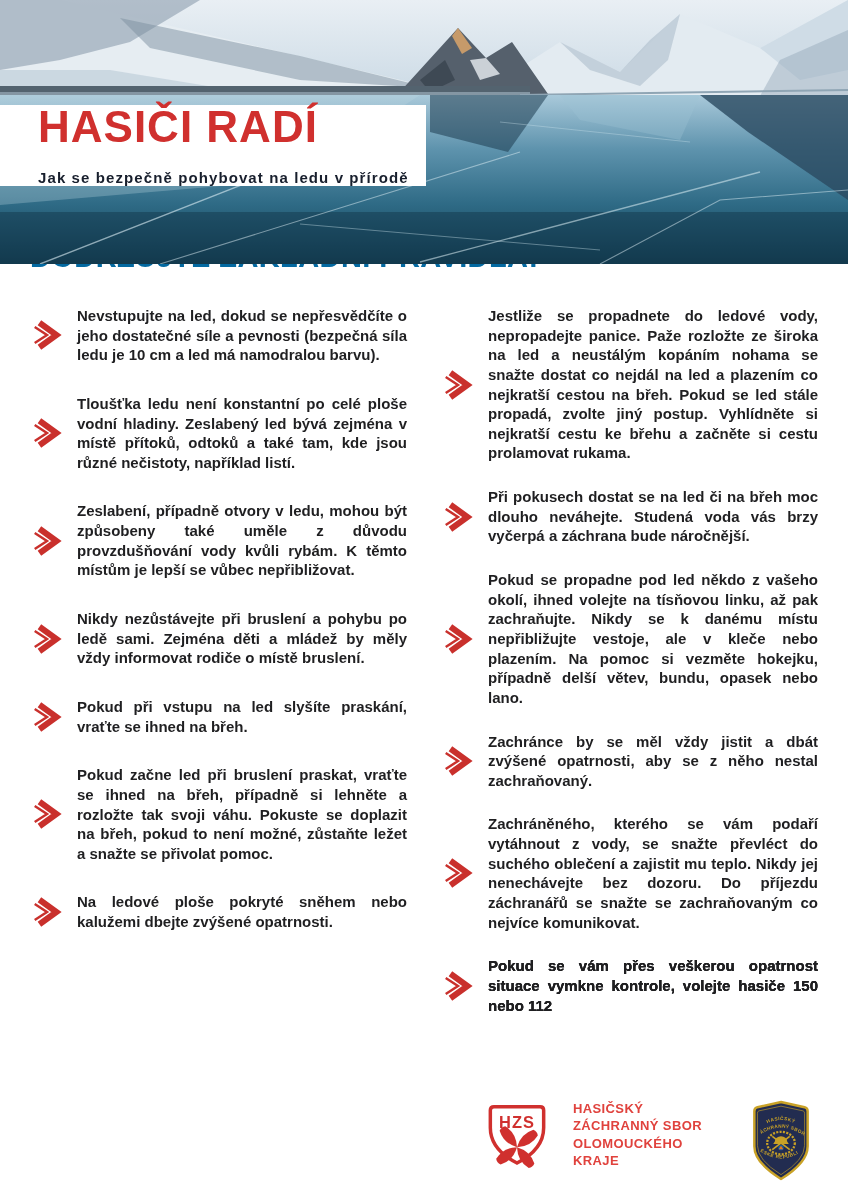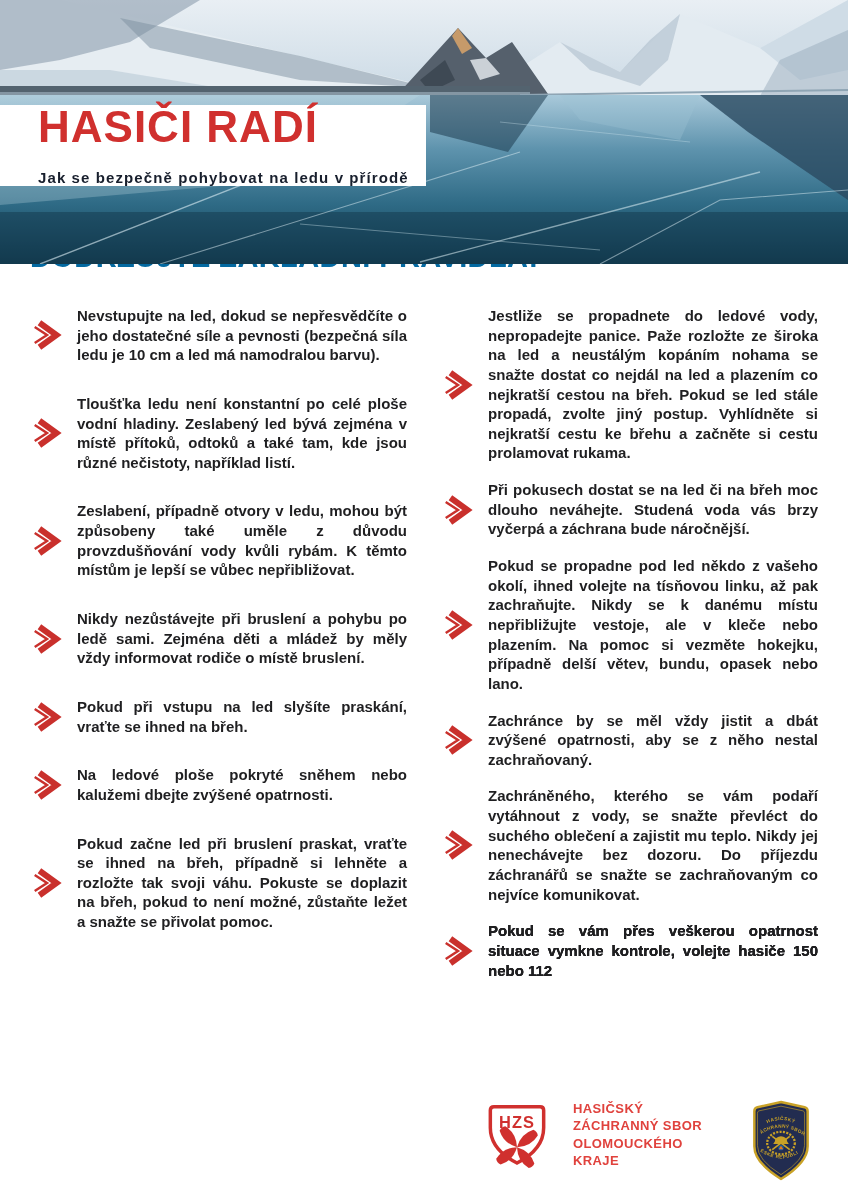--- a/index.html
+++ b/index.html
@@ -27,21 +27,21 @@
   .red-band { flex:0 0 auto; width:848px; height:21px; background:#d53030; }
   
   .content { flex:1 1 auto; padding:24px 30px 0 30px; box-sizing:border-box; }
   .rules-heading {
     margin:0 0 32px 0; color:#0369a1; font-size:29px; font-weight:800;
     letter-spacing:0.4px;
   }
   .columns { display:grid; grid-template-columns:1fr 1fr; column-gap:34px; }
   .col { display:flex; flex-direction:column; }
   .col-left { row-gap:30px;gap:29px; }
-  .col-right { row-gap:17px; }
+  .col-right { row-gap:24px; }
   .bullet { display:flex; align-items:center; }
   .chev { flex:0 0 34px; width:34px; height:34px; margin-right:13px; }
   .chev svg { display:block; width:34px; height:34px; }
   .bullet-text {
     margin:0; flex:1 1 auto; color:#1f1f21; font-size:15px; font-weight:700;
     line-height:1.31; text-align:justify;
   }
   .bullet-text.strong {
     text-shadow:0 0 0.6px #1f1f21, 0 0 0.6px #1f1f21;
   }
@@ -177,31 +177,31 @@
     <p class="bullet-text">Pokud při vstupu na led slyšíte praskání, vraťte se ihned na břeh.</p>
   </div>
 
   <div class="bullet">
     <span class="chev">
       <svg viewBox="0 0 36 36">
         <polyline points="10,5 28,18 10,31" fill="none" stroke="#c9302c" stroke-width="6.4" stroke-linecap="butt"></polyline>
         <polyline points="5,9.5 18,18 5,26.5" fill="none" stroke="#c9302c" stroke-width="2.6" stroke-linecap="butt"></polyline>
       </svg>
     </span>
+    <p class="bullet-text">Pokud začne led při bruslení praskat, vraťte se ihned na břeh, případně si lehněte a rozložte tak svoji váhu. Pokuste se doplazit na břeh, pokud to není možné, zůstaňte ležet a snažte se přivolat pomoc.</p>
+  </div>
+
+  <div class="bullet">
+    <span class="chev">
+      <svg viewBox="0 0 36 36">
+        <polyline points="10,5 28,18 10,31" fill="none" stroke="#c9302c" stroke-width="6.4" stroke-linecap="butt"></polyline>
+        <polyline points="5,9.5 18,18 5,26.5" fill="none" stroke="#c9302c" stroke-width="2.6" stroke-linecap="butt"></polyline>
+      </svg>
+    </span>
     <p class="bullet-text">Na ledové ploše pokryté sněhem nebo kalužemi dbejte zvýšené opatrnosti.</p>
-  </div>
-
-  <div class="bullet">
-    <span class="chev">
-      <svg viewBox="0 0 36 36">
-        <polyline points="10,5 28,18 10,31" fill="none" stroke="#c9302c" stroke-width="6.4" stroke-linecap="butt"></polyline>
-        <polyline points="5,9.5 18,18 5,26.5" fill="none" stroke="#c9302c" stroke-width="2.6" stroke-linecap="butt"></polyline>
-      </svg>
-    </span>
-    <p class="bullet-text">Pokud začne led při bruslení praskat, vraťte se ihned na břeh, případně si lehněte a rozložte tak svoji váhu. Pokuste se doplazit na břeh, pokud to není možné, zůstaňte ležet a snažte se přivolat pomoc.</p>
   </div>
 </div>
       <div class="col col-right" id="col-right">
   <div class="bullet">
     <span class="chev">
       <svg viewBox="0 0 36 36">
         <polyline points="10,5 28,18 10,31" fill="none" stroke="#c9302c" stroke-width="6.4" stroke-linecap="butt"></polyline>
         <polyline points="5,9.5 18,18 5,26.5" fill="none" stroke="#c9302c" stroke-width="2.6" stroke-linecap="butt"></polyline>
       </svg>
     </span>

